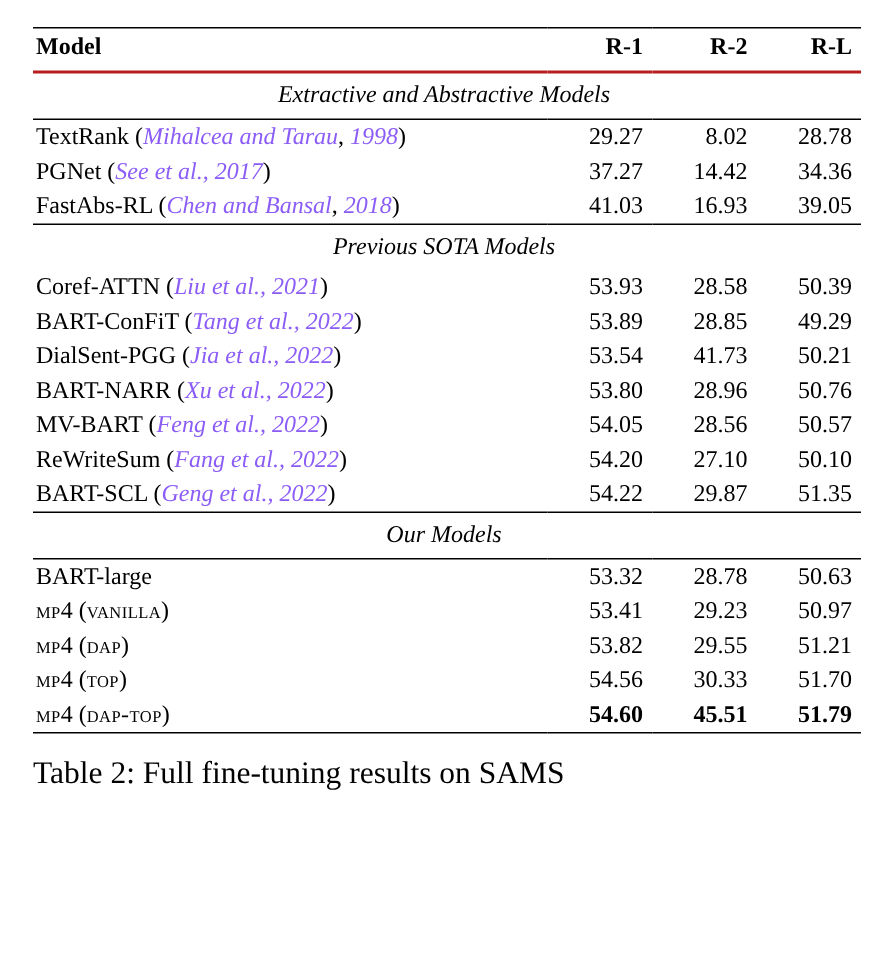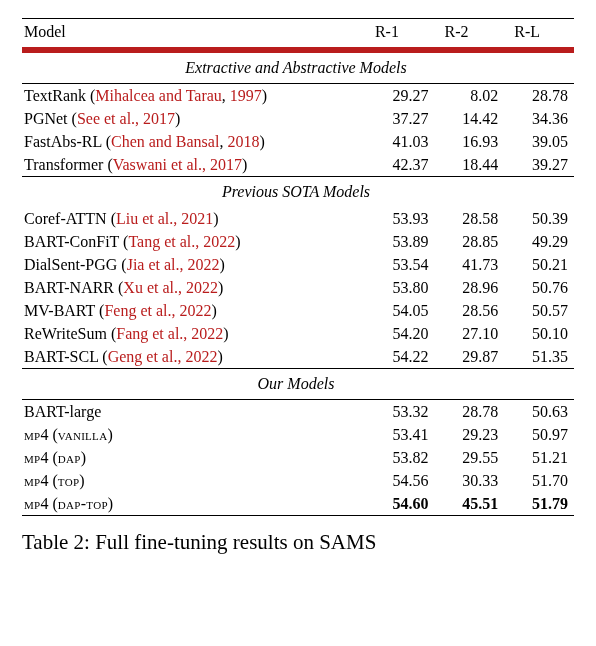--- a/index.html
+++ b/index.html
@@ -11,33 +11,33 @@
     background: #fff;
     width: 596px;
     box-sizing: border-box;
   }
   table {
     border-collapse: collapse;
     width: 100%;
   }
   th {
     text-align: left;
-    font-weight: normal;
+    font-weight: bold;
     padding: 4px 6px 6px 2px;
   }
   th.num {
-    text-align: left;
+    text-align: right;
     padding-left: 10px;
     padding-right: 6px;
   }
   .toprule {
     border-top: 1.6px solid #000;
   }
   .midrule {
-    border-top: 6px solid #b91c1c;
+    border-top: 2px solid #b91c1c;
   }
   .lightrule {
     border-top: 0.6px solid #000;
   }
   .botrule {
     border-bottom: 1.6px solid #000;
   }
   td {
     padding: 2.5px 6px 2.5px 2px;
     white-space: nowrap;
@@ -50,22 +50,23 @@
   td.model {
     text-align: left;
   }
   .section-row td {
     text-align: center;
     font-style: italic;
     padding-top: 6px;
     padding-bottom: 6px;
   }
   a.cite {
-    color: #b91c1c;
+    color: #8b5cf6;
     text-decoration: none;
+    font-style: italic;
   }
   .smallcaps {
     font-variant: small-caps;
     letter-spacing: 0.3px;
     font-family: Liberation Serif, serif;
   }
   .subscript {
     font-size: 0.72em;
     vertical-align: sub;
   }
@@ -93,42 +94,36 @@
       <th class="num">R-1</th>
       <th class="num">R-2</th>
       <th class="num">R-L</th>
     </tr>
   </thead>
   <tbody id="tbody">
       <tr class="section-row midrule">
         <td colspan="4">Extractive and Abstractive Models</td>
       </tr>
       <tr class="lightrule">
-        <td class="model">TextRank (<a class="cite" href="#">Mihalcea and Tarau</a>, <a class="cite" href="#">1997</a>)</td>
+        <td class="model">TextRank (<a class="cite" href="#">Mihalcea and Tarau</a>, <a class="cite" href="#">1998</a>)</td>
         <td class="num">29.27</td>
         <td class="num">8.02</td>
         <td class="num">28.78</td>
       </tr>
       <tr>
         <td class="model">PGNet (<a class="cite" href="#">See et al., 2017</a>)</td>
         <td class="num">37.27</td>
         <td class="num">14.42</td>
         <td class="num">34.36</td>
       </tr>
       <tr>
         <td class="model">FastAbs-RL (<a class="cite" href="#">Chen and Bansal</a>, <a class="cite" href="#">2018</a>)</td>
         <td class="num">41.03</td>
         <td class="num">16.93</td>
         <td class="num">39.05</td>
-      </tr>
-      <tr>
-        <td class="model">Transformer (<a class="cite" href="#">Vaswani et al., 2017</a>)</td>
-        <td class="num">42.37</td>
-        <td class="num">18.44</td>
-        <td class="num">39.27</td>
       </tr>
       <tr class="section-row lightrule">
         <td colspan="4">Previous SOTA Models</td>
       </tr>
       <tr>
         <td class="model">Coref-ATTN (<a class="cite" href="#">Liu et al., 2021</a>)</td>
         <td class="num">53.93</td>
         <td class="num">28.58</td>
         <td class="num">50.39</td>
       </tr>

